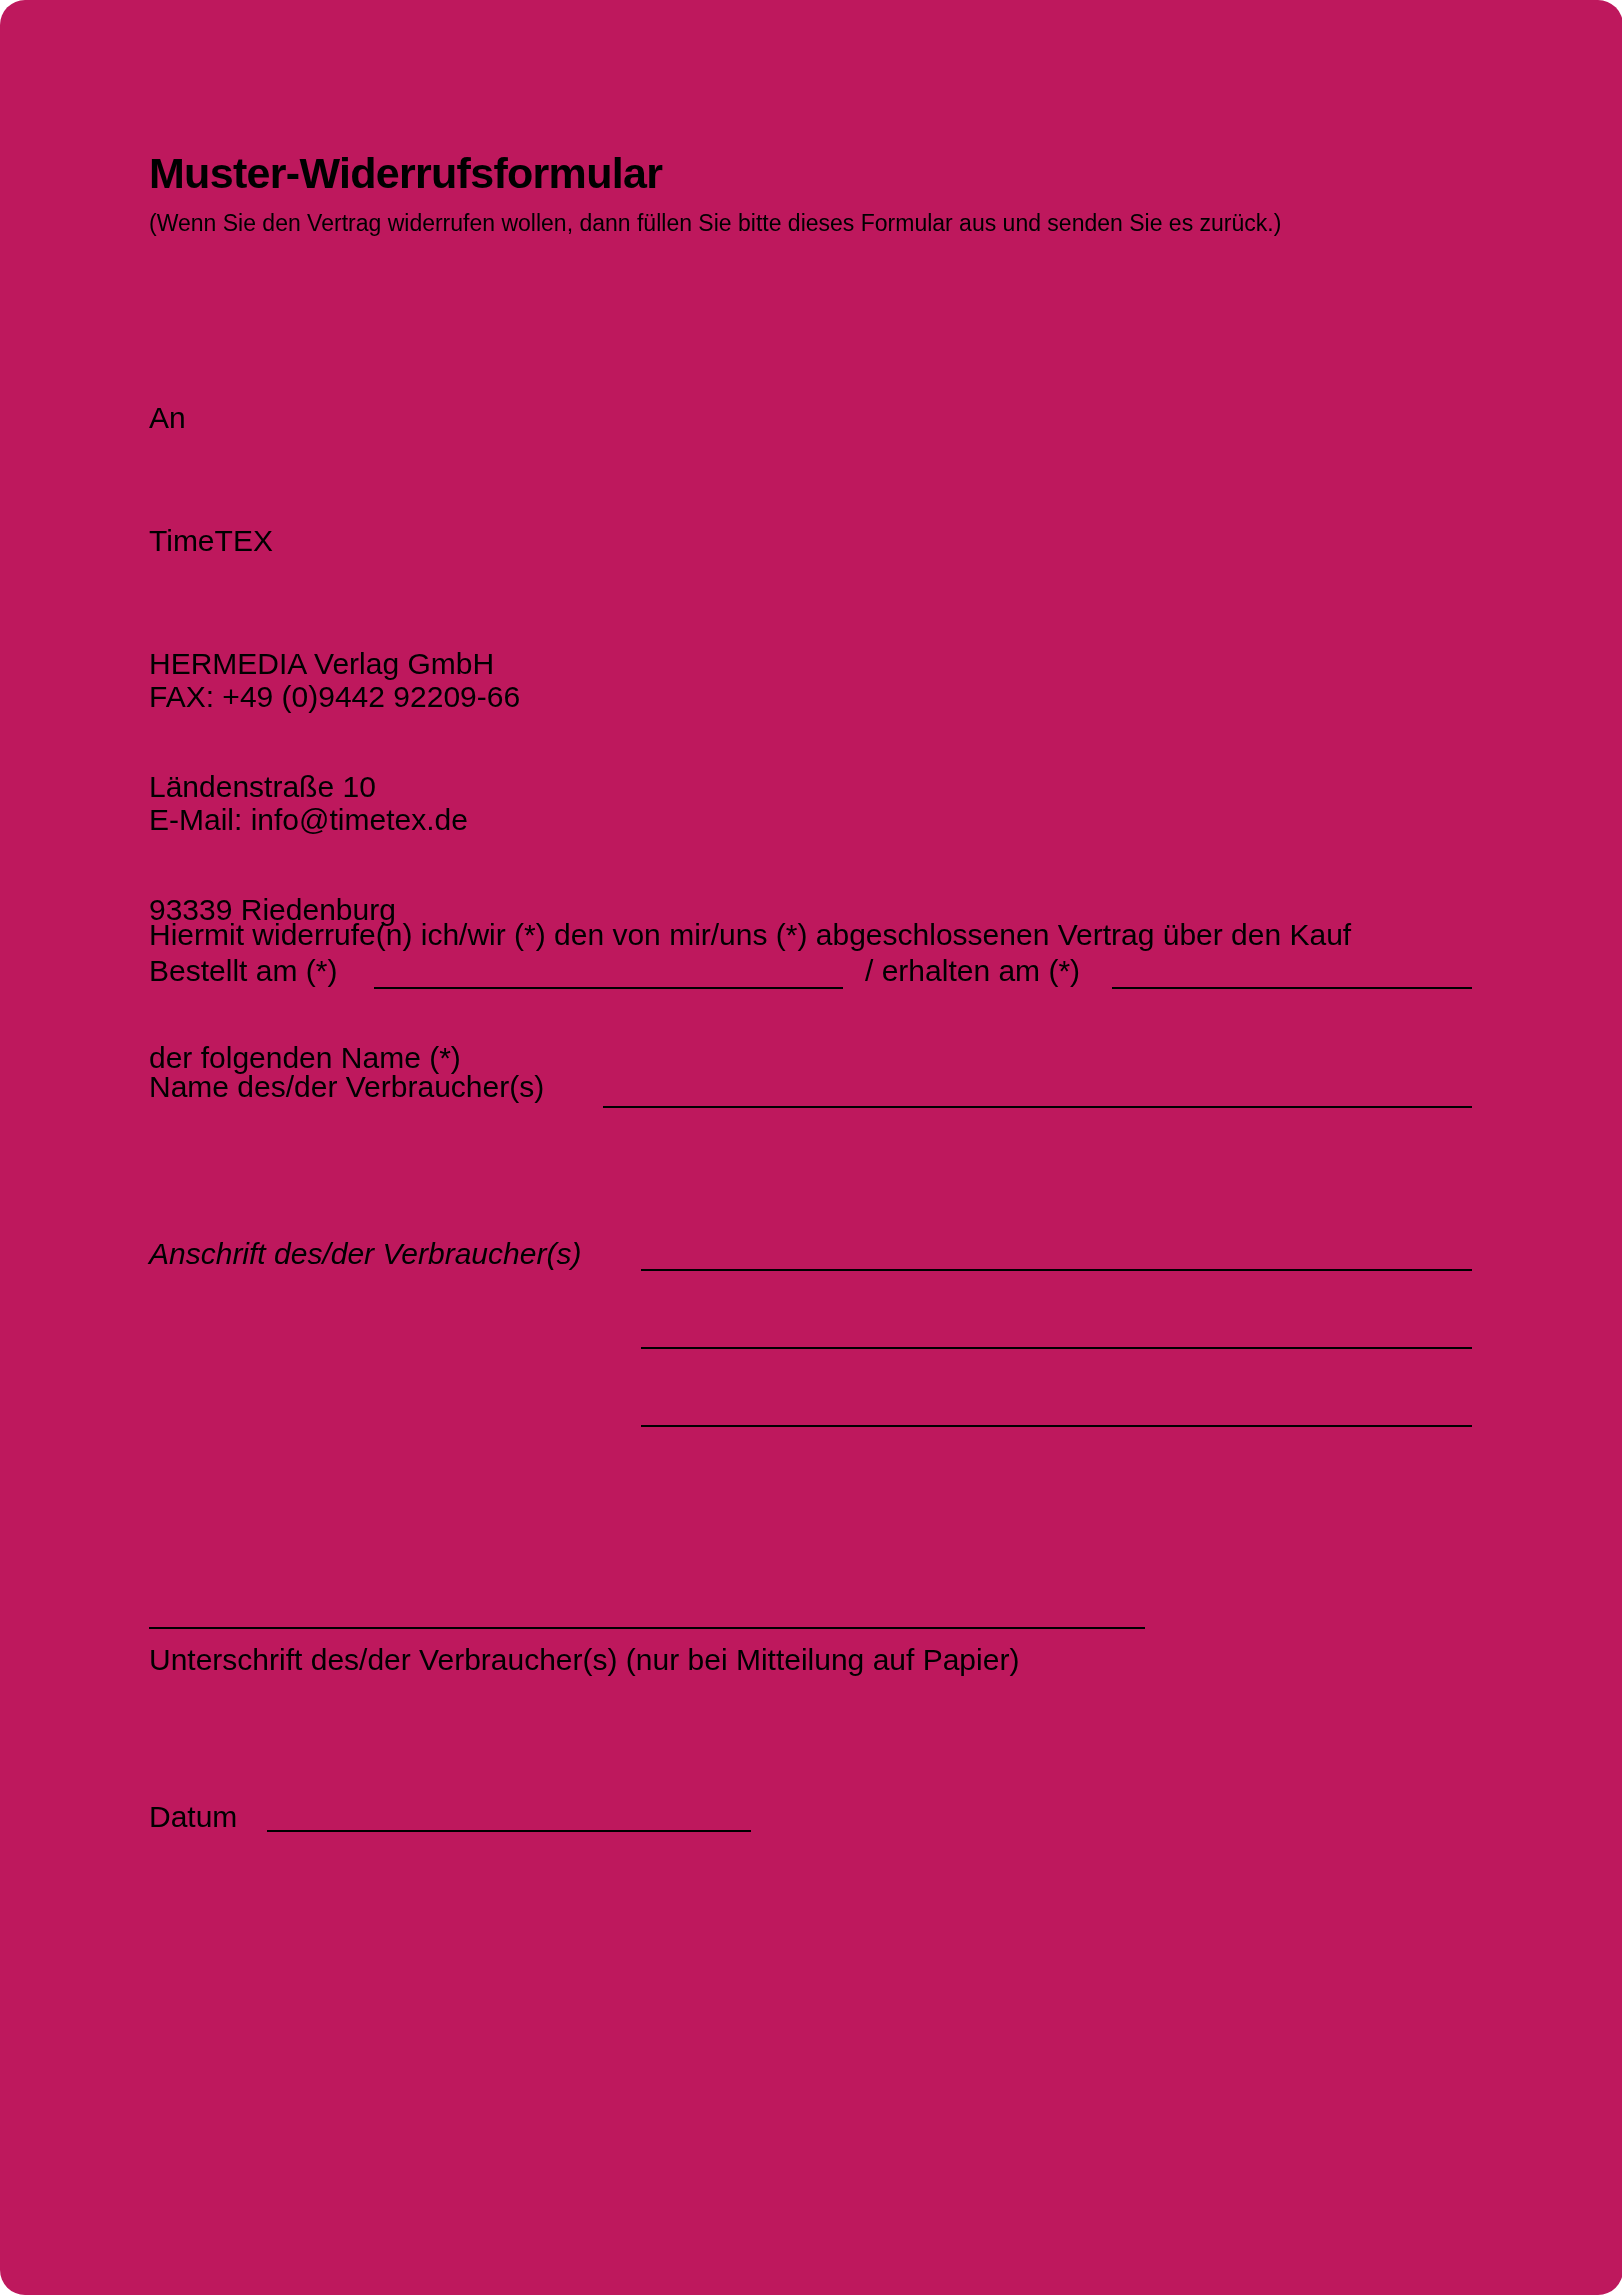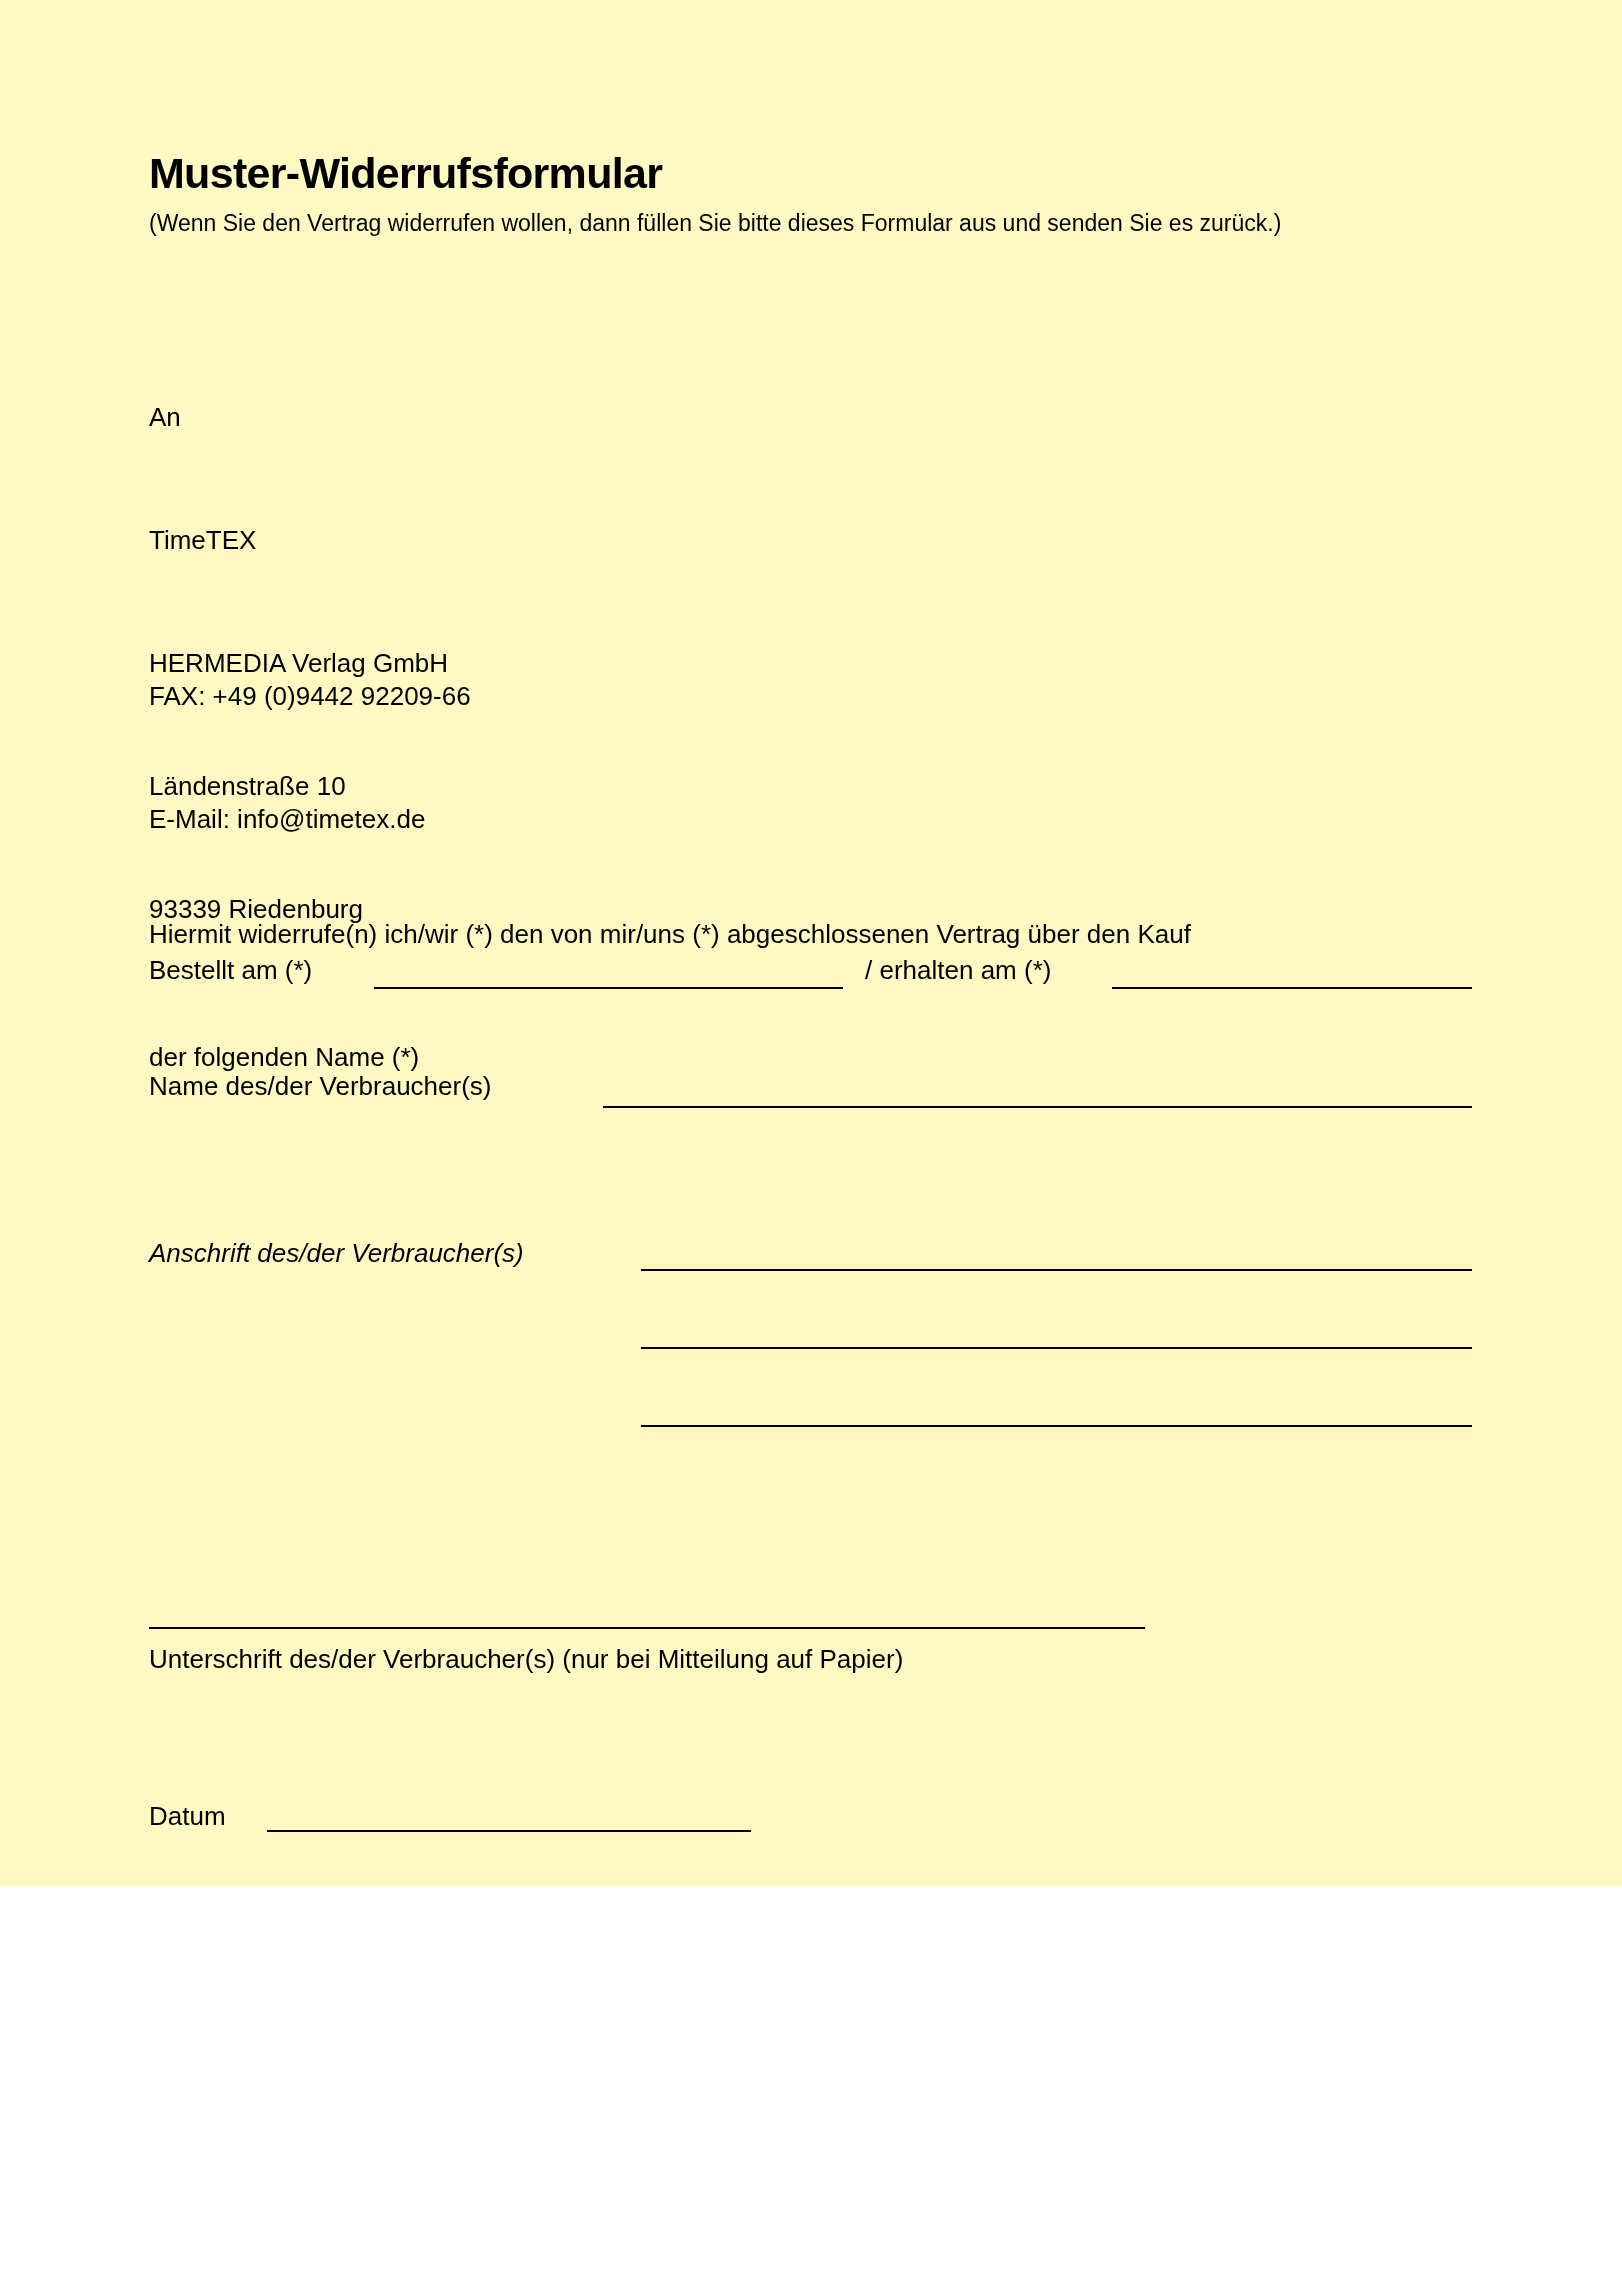--- a/index.html
+++ b/index.html
@@ -3,41 +3,42 @@
 <meta charset="utf-8">
 <style>
   html, body {
     margin: 0;
     padding: 0;
     background: #ffffff;
   }
   .page {
     position: relative;
     width: 1623px;
-    height: 1886px;
-    background: #fef9c3;
+    height: 2295px;
+    background: #be185d;
     color: #000000;
     font-family: "Liberation Sans", sans-serif;
     overflow: hidden;
+    border-radius: 25px;
   }
   .abs { position: absolute; }
   .title {
     font-size: 43px;
     font-weight: bold;
     line-height: 50px;
     letter-spacing: -0.7px;
     white-space: pre;
   }
   .subtitle {
     font-size: 23px;
     line-height: 30px;
     white-space: pre;
   }
   .body-text {
-    font-size: 26px;
+    font-size: 30px;
     line-height: 41px;
     white-space: pre;
   }
   .rule {
     position: absolute;
     height: 0;
     border-top: 2.6px solid #000000;
   }
 </style>
 </head>

